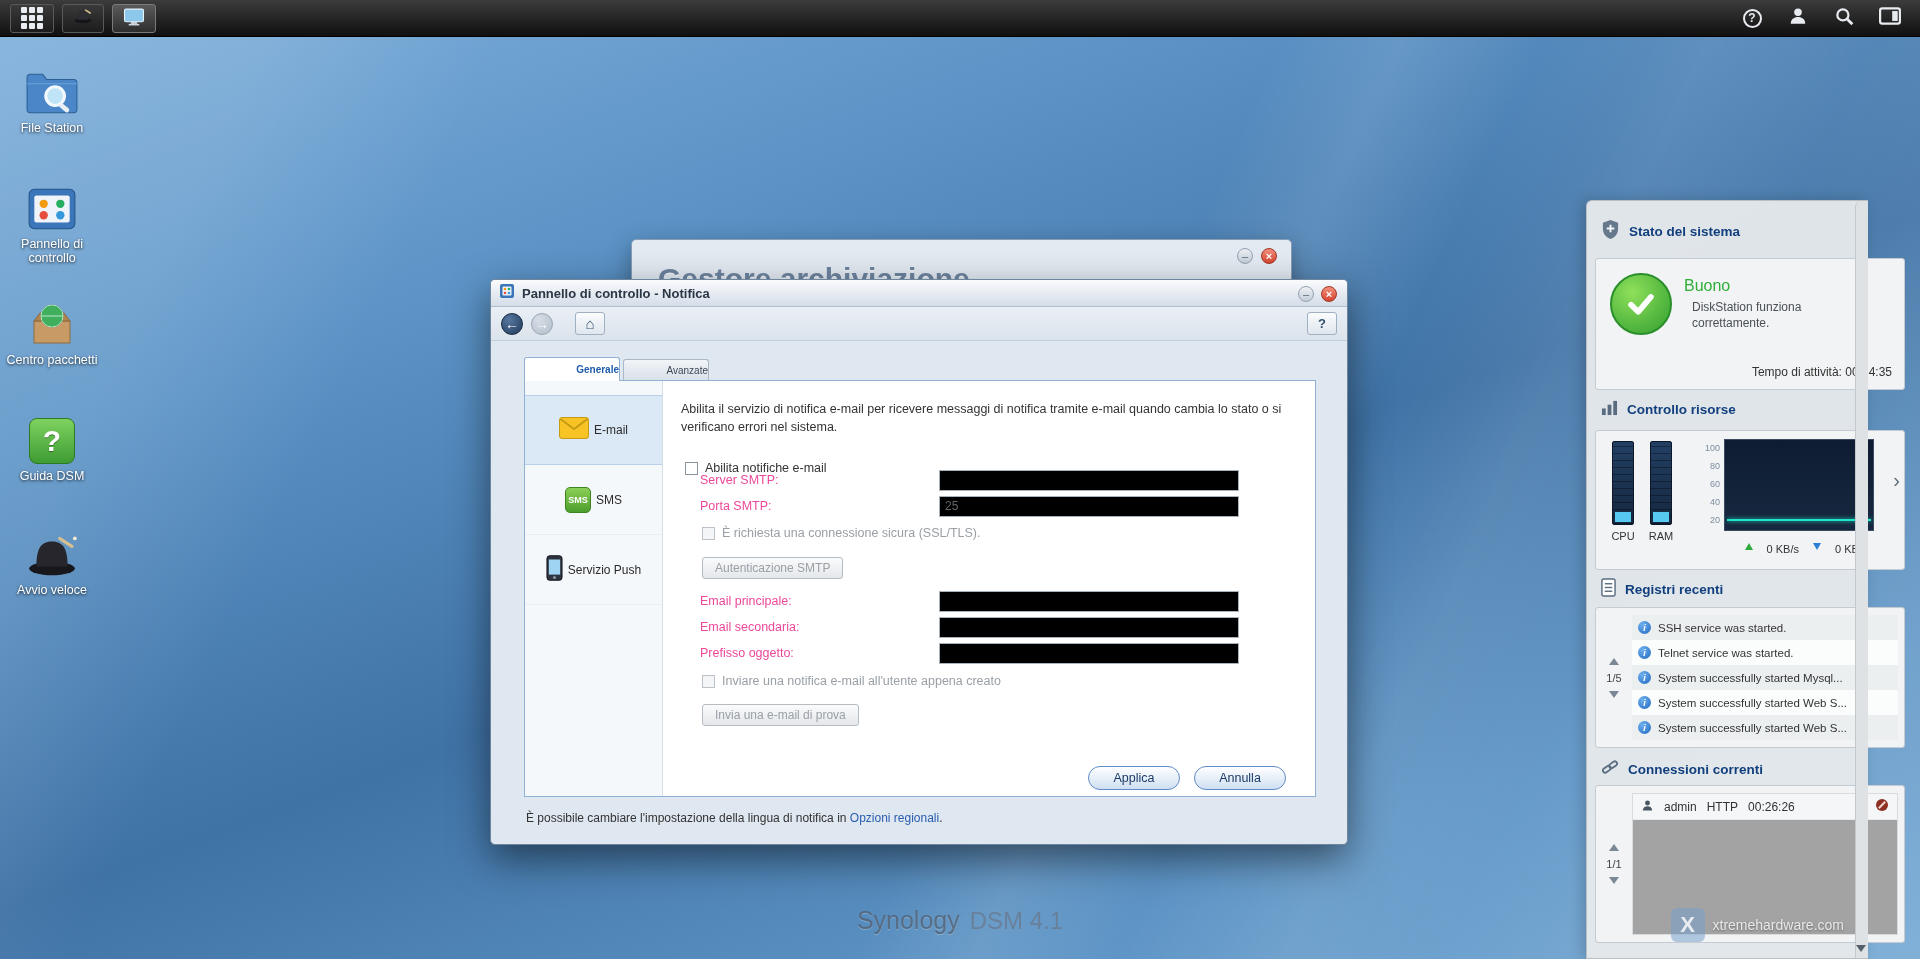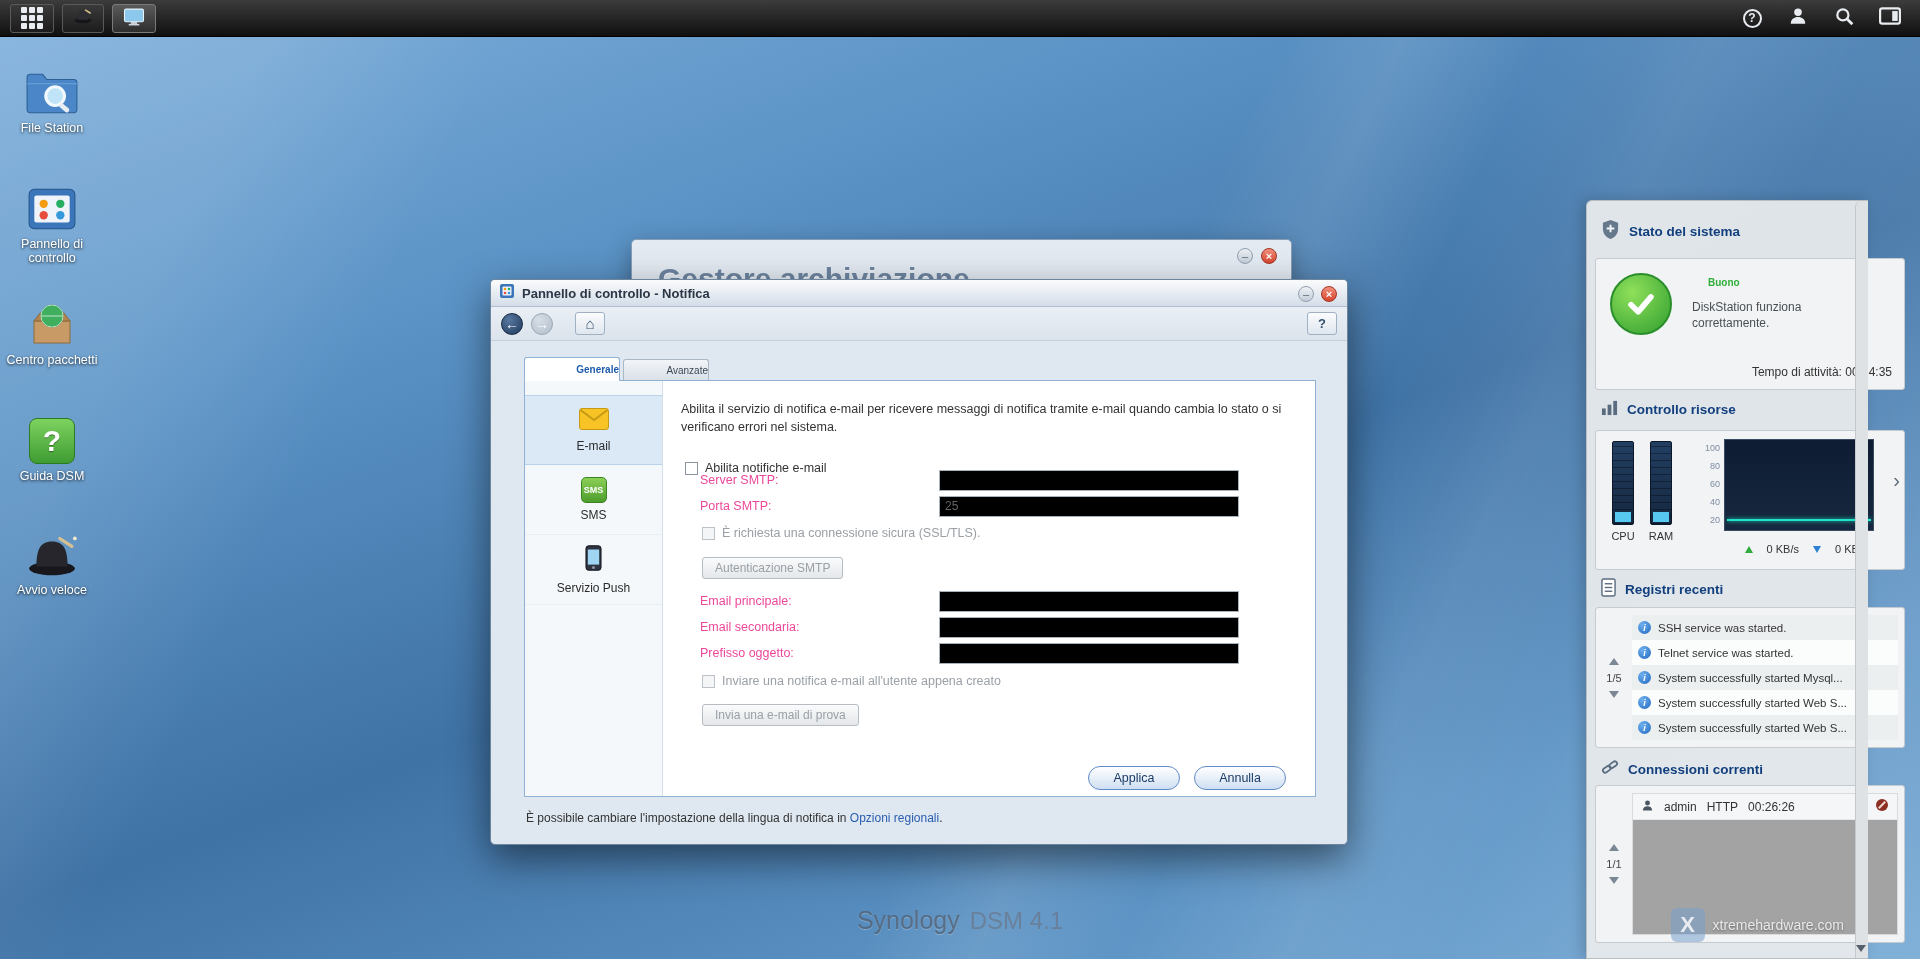--- a/index.html
+++ b/index.html
@@ -61,21 +61,21 @@
   .cp-help{position:absolute;right:10px;top:32px;width:23px;height:23px;font-size:13px;font-weight:bold}
   .cp-tabs{position:absolute;left:33px;top:76px;height:24px;display:flex;align-items:flex-end;z-index:3}
   .tab{cursor:pointer;display:flex;align-items:center;justify-content:flex-end;font-size:10px}
   .tab.active{width:96px;height:24px;background:#fff;border:1px solid #8fb2d4;border-bottom:none;
     border-radius:3px 3px 0 0;color:#1d5bab;font-weight:bold;margin-bottom:-1px;z-index:4}
   .tab.inactive{width:86px;height:21px;background:linear-gradient(#f2f5f8,#d9e0e8);
     border:1px solid #aab8c6;border-bottom:none;border-radius:3px 3px 0 0;color:#3c4document document document document855;color:#3c4855;margin-left:3px}
   .cp-panel{position:absolute;left:33px;top:100px;width:792px;height:417px;background:#fff;
     border:1px solid #8fb2d4}
   .cp-side{position:absolute;left:0;top:0;bottom:0;width:138px;background:#f4f8fb;border-right:1px solid #d3e0ec;padding-top:14px}
-  .side-item{height:70px;display:flex;flex-direction:column;align-items:center;justify-content:center;
+  .side-item{height:70px;display:flex;flex-direction:row;align-items:center;justify-content:center;
     gap:5px;cursor:pointer;border-bottom:1px solid #e7eef5}
   .side-item .slbl{font-size:12px;color:#2b2b2b}
   .side-item.selected{background:#dcd;background:#dbe9f7;border-top:1px solid #b9d2ea;border-bottom:1px solid #b9d2ea}
   .sms-tile{width:26px;height:26px;border-radius:5px;background:linear-gradient(#8bcf56,#4d9e2d);
     border:1px solid #3c8420;color:#fff;font-size:9px;font-weight:bold;display:flex;align-items:center;justify-content:center}
   .cp-main{position:absolute;left:138px;top:0;right:0;bottom:0}
   .desc{position:absolute;left:18px;top:20px;width:620px;font-size:12.5px;color:#333;line-height:1.4}
   .cb{width:13px;height:13px;border:1px solid #8a949e;background:#fff;display:inline-block;flex:0 0 auto}
   .cb.disabled{border-color:#bcc2c8;background:#f4f5f6}
   .cb-row{position:absolute;display:flex;align-items:center;gap:7px;cursor:pointer}
@@ -97,35 +97,35 @@
   
   .wpanel{position:absolute;left:1586px;top:200px;width:282px;height:759px;z-index:8;
     background:rgba(233,235,237,0.94);border:1px solid #b9bec3;border-right:none;border-radius:6px 0 0 0;
     box-shadow:-4px 0 14px rgba(0,0,0,.18)}
   .whead{position:absolute;left:14px;display:flex;align-items:center;gap:9px;height:20px}
   .whead .wtitle{font-size:13.5px;font-weight:bold;color:#123f7d}
   .wbox{position:absolute;left:8px;width:310px;background:#f1f3f4;border:1px solid #c5cbd1;border-radius:3px}
   .check-circle{position:absolute;left:14px;top:14px;width:62px;height:62px;border-radius:50%;
     background:radial-gradient(circle at 35% 30%,#8fe05a,#2f9e2f);border:2px solid #2a8f2a;
     display:flex;align-items:center;justify-content:center}
-  .status-good{position:absolute;left:112px;top:18px;font-size:10px;font-weight:bold;color:#2fae38}
+  .status-good{position:absolute;left:88px;top:18px;font-size:16px;font-weight:normal;color:#2fae38}
   .status-msg{position:absolute;left:96px;top:40px;width:190px;font-size:12px;color:#4a4f55;line-height:1.35}
   .uptime{position:absolute;right:12px;bottom:10px;font-size:12px;color:#333}
   .meter{position:absolute;width:22px;height:84px;top:10px;border:1px solid #0c1729;border-radius:2px;
     background:repeating-linear-gradient(to top, rgba(0,0,0,.35) 0 1px, rgba(0,0,0,0) 1px 7px),linear-gradient(#223f63,#15273f)}
   .meter .fill{position:absolute;left:2px;right:2px;bottom:2px;height:10px;background:#57c8f0}
   .meter-lbl{position:absolute;top:99px;width:40px;text-align:center;font-size:11px;color:#333}
   .axis{position:absolute;left:94px;top:8px;width:30px;text-align:right}
   .axis span{display:block;font-size:9px;color:#7d8da0;line-height:18px}
   .mini-graph{position:absolute;left:128px;top:8px;width:150px;height:92px;border:1px solid #3a4a60;
     background:linear-gradient(#0e1c33,#16283f)}
   .mini-graph .line{position:absolute;left:2px;right:2px;bottom:9px;height:2px;background:#1fe3c8;box-shadow:0 0 4px #1fe3c8}
   .chev-right{position:absolute;right:4px;top:38px;font-size:20px;color:#5d6b7a;cursor:pointer}
   .rates{position:absolute;left:120px;top:112px;width:180px;display:flex;justify-content:center;gap:14px;
-    font-size:11px;color:#333;align-items:center}
+    font-size:11px;color:#333;}
   .tri{width:0;height:0;display:inline-block}
   .tri.up{border-left:4px solid transparent;border-right:4px solid transparent;border-bottom:7px solid #2faa3c}
   .tri.down{border-left:4px solid transparent;border-right:4px solid transparent;border-top:7px solid #2b7fd4}
   .pager{position:absolute;left:0;top:0;bottom:0;width:36px;display:flex;flex-direction:column;
     align-items:center;justify-content:center;gap:7px}
   .pg-tri{width:0;height:0;cursor:pointer}
   .pg-tri.up{border-left:5px solid transparent;border-right:5px solid transparent;border-bottom:7px solid #7b8794}
   .pg-tri.down{border-left:5px solid transparent;border-right:5px solid transparent;border-top:7px solid #7b8794}
   .pg-num{font-size:11px;color:#444}
   .log-rows{position:absolute;left:36px;right:6px;top:7px}

